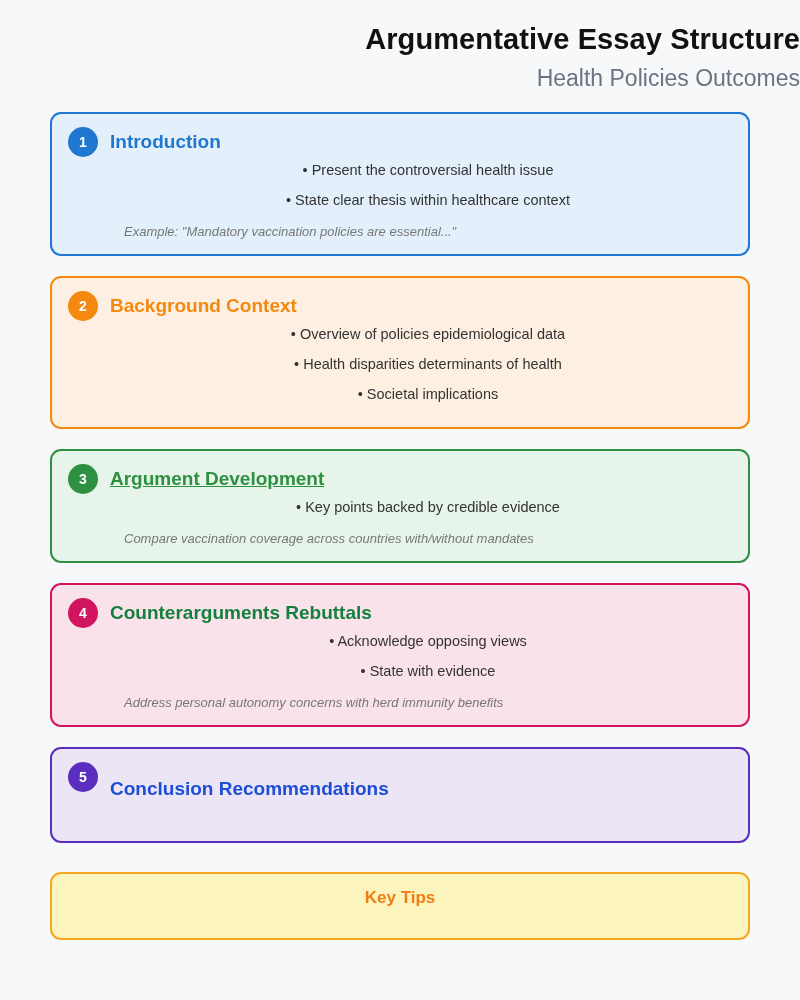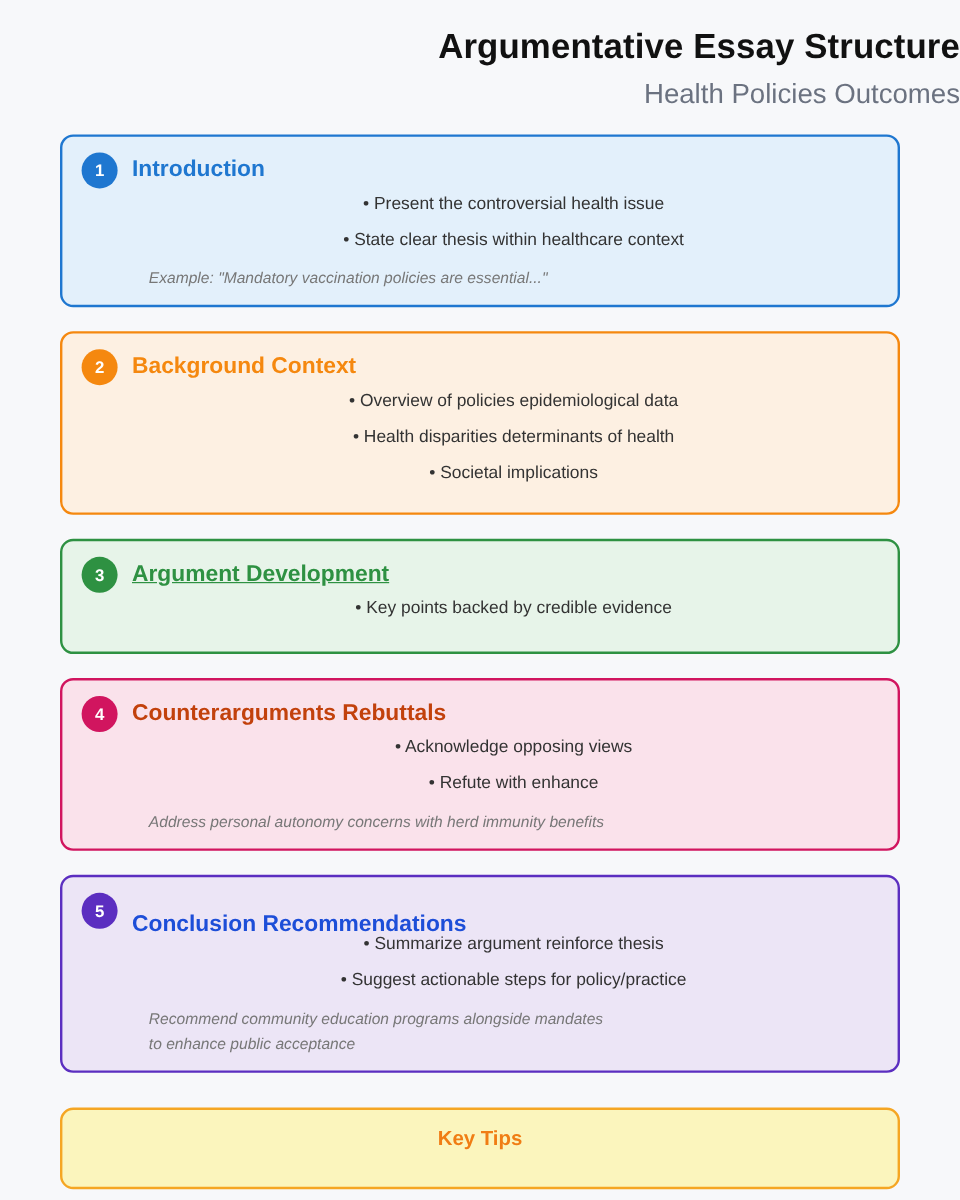--- a/index.html
+++ b/index.html
@@ -150,43 +150,38 @@
           <p class="bullet">• Societal implications</p>
         </div>
       </div>
       <div class="card" style="background: rgb(231, 244, 233); border-color: rgb(46, 145, 66);">
         <div class="card-head">
           <div class="badge" style="background: rgb(46, 145, 66);">3</div>
           <div class="card-title" style="color: rgb(46, 145, 66); text-decoration: underline;">Argument Development</div>
         </div>
         <div class="card-body">
           <p class="bullet">• Key points backed by credible evidence</p>
+          <p class="note">Compare vaccination coverage across countries with/without mandates</p>
         </div>
       </div>
       <div class="card" style="background: rgb(250, 226, 235); border-color: rgb(209, 21, 95);">
         <div class="card-head">
           <div class="badge" style="background: rgb(209, 21, 95);">4</div>
-          <div class="card-title" style="color: #c2410c; text-align: right;">Counterarguments Rebuttals</div>
+          <div class="card-title" style="color: #15803d; text-align: right;">Counterarguments Rebuttals</div>
         </div>
         <div class="card-body">
           <p class="bullet">• Acknowledge opposing views</p>
-          <p class="bullet">• Refute with enhance</p>
+          <p class="bullet">• State with evidence</p>
           <p class="note">Address personal autonomy concerns with herd immunity benefits</p>
         </div>
       </div>
       <div class="card" style="background: rgb(236, 229, 246); border-color: rgb(91, 46, 192);">
         <div class="card-head">
           <div class="badge" style="background: rgb(91, 46, 192);">5</div>
           <div class="card-title" style="color: #1d4ed8; margin-top: 24px;">Conclusion Recommendations</div>
-        </div>
-        <div class="card-body">
-          <p class="bullet">• Summarize argument reinforce thesis</p>
-          <p class="bullet">• Suggest actionable steps for policy/practice</p>
-          <p class="note">Recommend community education programs alongside mandates</p>
-          <p class="note">to enhance public acceptance</p>
         </div>
       </div>
     </div>
 
   <div class="tips">
     <div class="tips-title">Key Tips</div>
 
   </div>
 
 </div>

